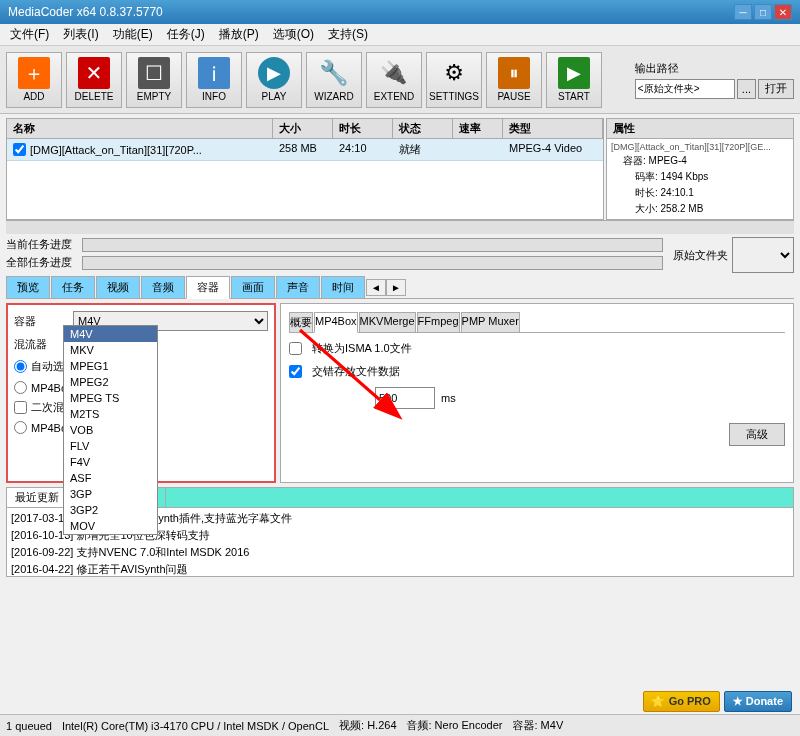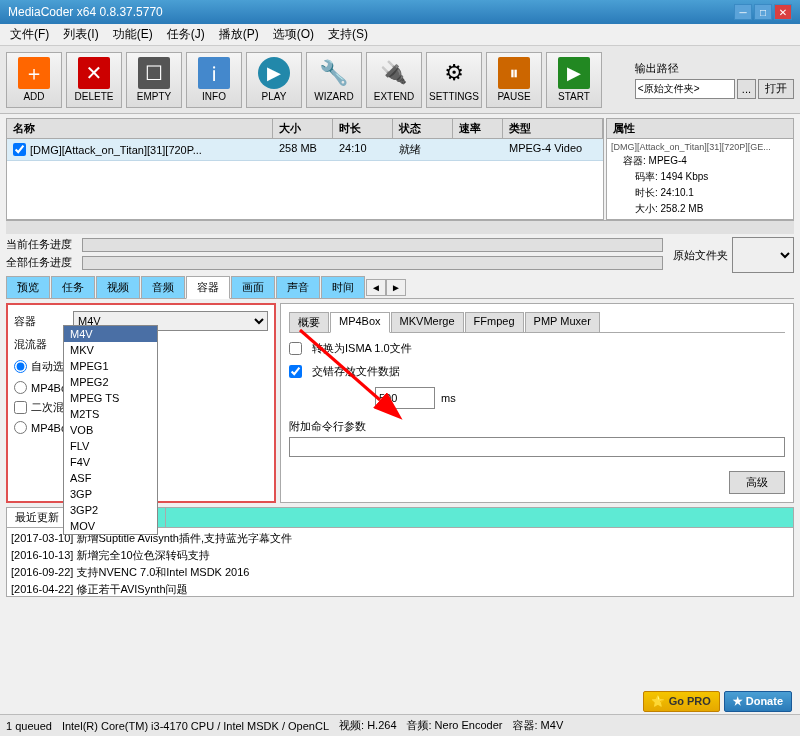--- a/index.html
+++ b/index.html
@@ -70,21 +70,21 @@
     .panel-label { width: 55px; font-size: 11px; }
     .panel-select { height: 20px; border: 1px solid #888; font-size: 11px; flex: 1; }
     .radio-label { font-size: 11px; }
     .checkbox-label { font-size: 11px; }
     
     
     .right-panel { flex: 1; background: white; border: 1px solid #aaa; padding: 8px; }
     
     
     .sub-tabs { display: flex; border-bottom: 1px solid #aaa; margin-bottom: 8px; }
-    .sub-tab { padding: 2px 8px; font-size: 11px; border: 1px solid #aaa; border-bottom: none; cursor: pointer; margin-right: 1px; background: #e0e0e0; text-align: center; }
+    .sub-tab { padding: 2px 0; font-size: 11px; border: 1px solid #aaa; border-bottom: none; cursor: pointer; margin-right: 1px; background: #e0e0e0; text-align: center; }
     .sub-tab.active { background: white; border-bottom: 1px solid white; margin-bottom: -1px; }
     
     .setting-row { display: flex; align-items: center; margin-bottom: 8px; gap: 6px; }
     .setting-checkbox { margin-right: 4px; }
     .setting-label { font-size: 11px; }
     .setting-input { width: 60px; height: 22px; border: 1px solid #888; font-size: 11px; padding: 0 3px; }
     .setting-unit { font-size: 11px; }
     .setting-btn { padding: 3px 16px; border: 1px solid #888; background: #e0e0e0; cursor: pointer; font-size: 11px; }
     .cmd-area-label { font-size: 11px; margin-bottom: 3px; }
     .cmd-input { width: 100%; height: 20px; border: 1px solid #888; font-size: 11px; padding: 0 3px; }
@@ -344,24 +344,20 @@
     </div>
     <div class="setting-row">
       <input type="checkbox" class="setting-checkbox" checked="" style="">
       <span class="setting-label">交错存放文件数据</span>
     </div>
     <div class="setting-row">
       <span style="width:80px;display:inline-block;"></span>
       <input type="text" class="setting-input" value="500" style="">
       <span class="setting-unit">ms</span>
     </div>
-    <div style="margin-top:10px;">
-      <div class="cmd-area-label">附加命令行参数</div>
-      <input type="text" class="cmd-input" value="" style="">
-    </div>
     <div style="margin-top:14px;text-align:right;">
       <button class="setting-btn">高级</button>
     </div>
   </div>
 </div>
 
 <div style="position:absolute;top:320px;left:290px;z-index:300;pointer-events:none;">
   <svg width="120" height="100">
     <defs>
       <marker id="arrowhead" markerWidth="10" markerHeight="7" refX="0" refY="3.5" orient="auto">

